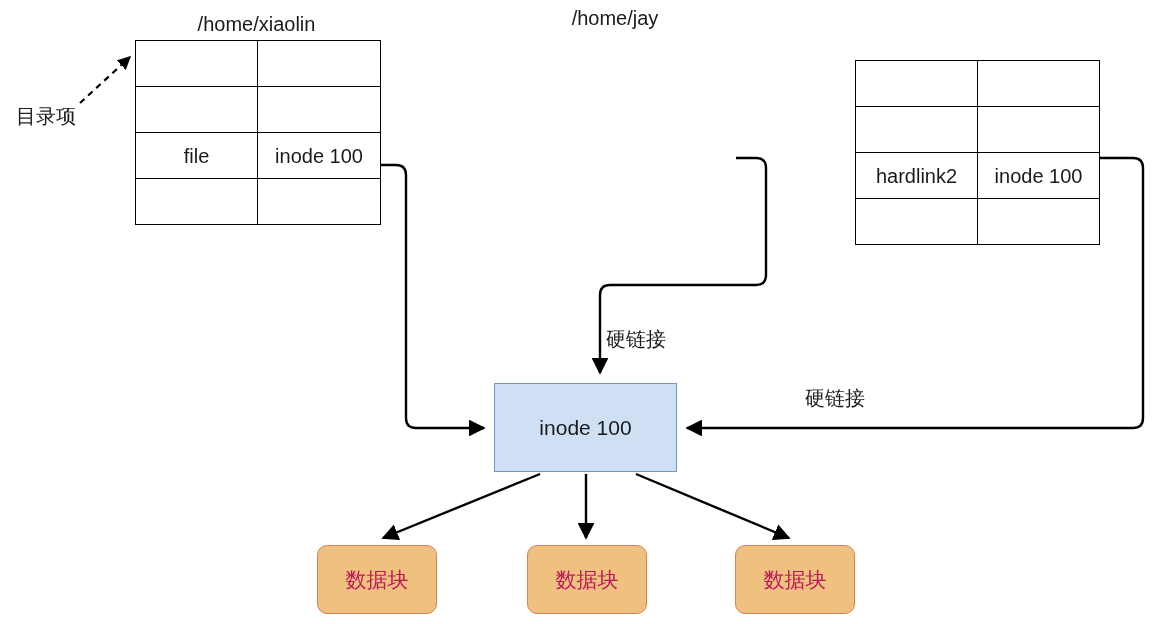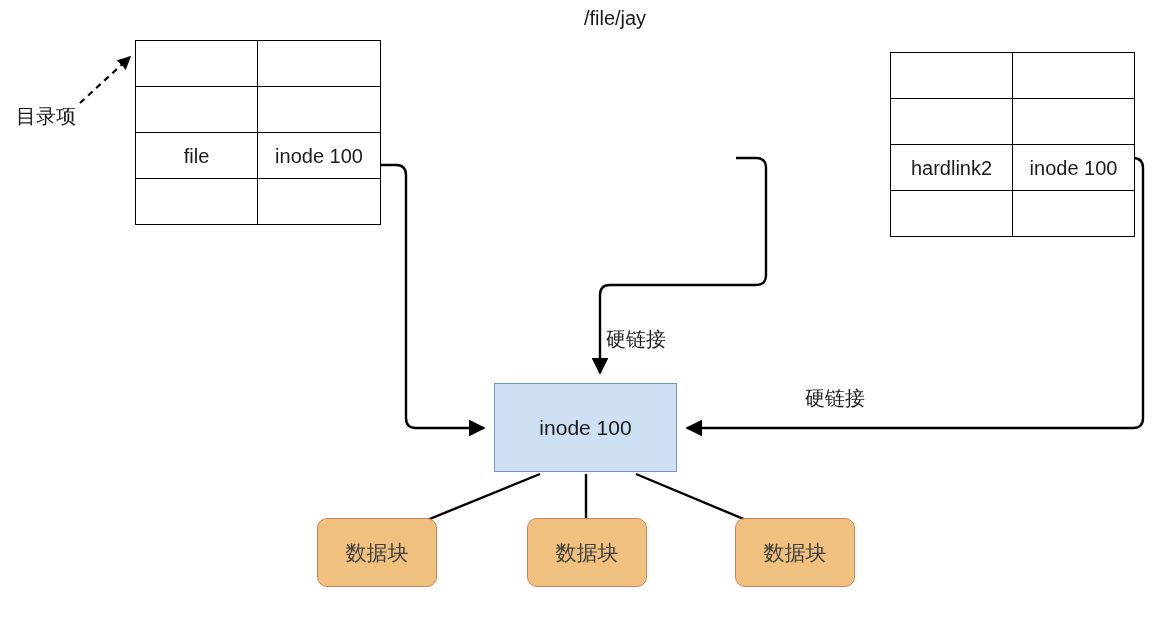--- a/index.html
+++ b/index.html
@@ -30,24 +30,24 @@
   
   .inode-box{
     position:absolute;left:494px;top:383px;width:183px;height:89px;
     background:#cfe0f5;border:1.4px solid #7395c4;
     display:flex;align-items:center;justify-content:center;
     font-size:21px;color:#1a1a1a;box-sizing:border-box;
   }
 
   
   .data-block{
-    position:absolute;top:518px;width:120px;height:69px;
+    position:absolute;top:545px;width:120px;height:69px;
     background:#f0c07f;border:1.6px solid #d4825c;border-radius:10px;
     display:flex;align-items:center;justify-content:center;
-    font-size:21px;color:#404040;box-sizing:border-box;
+    font-size:21px;color:#be185d;box-sizing:border-box;
   }
   #db0{left:317px;}
   #db1{left:527px;}
   #db2{left:735px;}
 
   
   .edge-label{
     position:absolute;font-size:20px;color:#1a1a1a;white-space:nowrap;
   }
   #label-dirent{left:16px;top:90px;margin-top:13px;}
@@ -75,21 +75,22 @@
 
     <path d="M 736 158 L 756 158 Q 766 158 766 168 L 766 275 Q 766 285 756 285 L 610 285 Q 600 285 600 295 L 600 373" fill="none" stroke="#000000" stroke-width="2.4" marker-end="url(#arrow)"></path>
 
     <path d="M 1097 158 L 1133 158 Q 1143 158 1143 168 L 1143 418 Q 1143 428 1133 428 L 687 428" fill="none" stroke="#000000" stroke-width="2.4" marker-end="url(#arrow)"></path>
 
     <path d="M 540 474 L 383 538" fill="none" stroke="#000000" stroke-width="2.4" marker-end="url(#arrow)"></path>
     <path d="M 586 474 L 586 538" fill="none" stroke="#000000" stroke-width="2.4" marker-end="url(#arrow)"></path>
     <path d="M 636 474 L 789 538" fill="none" stroke="#000000" stroke-width="2.4" marker-end="url(#arrow)"></path>
   </svg>
 
-  <div class="dir-title" style="left:494px;top:7px;width:242px;">/file/jay</div>
+  <div class="dir-title" style="left:135px;top:13px;width:243px;">/home/xiaolin</div>
+  <div class="dir-title" style="left:494px;top:7px;width:242px;">/home/jay</div>
 
   <table class="dir-table" style="left:135px;top:40px;width:243px;">
     <tbody>
         <tr>
       <td style="width:121px;"></td>
       <td style="width:122px;"></td>
     </tr>
     <tr>
       <td></td>
       <td></td>
@@ -99,21 +100,21 @@
       <td class="cell-inode">inode 100</td>
     </tr>
     <tr>
       <td></td>
       <td></td>
     </tr>
   </tbody>
     </table>
 
 
-  <table class="dir-table" style="left:855px;top:52px;width:242px;margin-left:35px;">
+  <table class="dir-table" style="left:855px;top:60px;width:242px;">
     <tbody>
         <tr>
       <td style="width:121px;"></td>
       <td style="width:121px;"></td>
     </tr>
     <tr>
       <td></td>
       <td></td>
     </tr>
     <tr>

